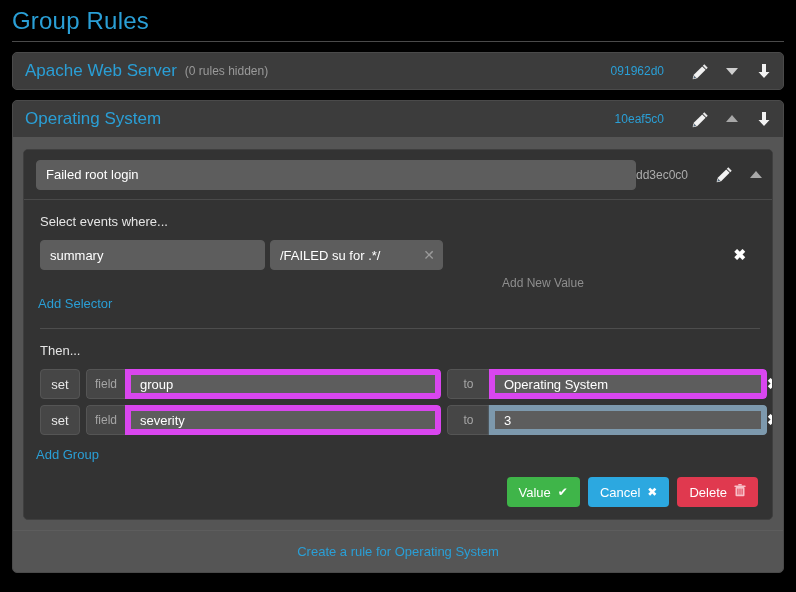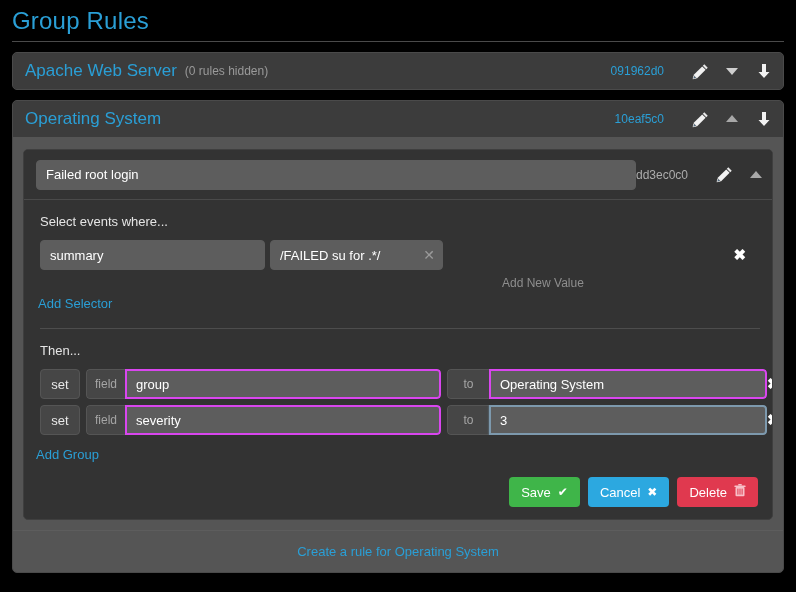--- a/index.html
+++ b/index.html
@@ -221,21 +221,21 @@
     font-size: 12px;
     display: flex; align-items: center; justify-content: center;
     padding: 0 8px;
     min-width: 32px;
   }
   .iaddon.wide { min-width: 42px; }
   .ifield {
     flex: 1 1 auto;
     height: 30px;
     background: #5d5d5d;
-    border: 2px solid #d946ef;
+    border: 6px solid #d946ef;
     border-radius: 0 4px 4px 0;
     color: #ffffff;
     font-size: 13px;
     padding: 0 9px;
     font-family: "Liberation Sans", sans-serif;
     outline: none;
     min-width: 0;
   }
   .ifield.focused {
     border-color: #7d99ad;
@@ -410,21 +410,21 @@
               <input class="ifield focused" type="text" value="3" style="">
             </div>
             <span class="row-x">✖</span>
           </div>
 
           <div class="link-add" style="margin-left:-4px;">Add Group</div>
         </div>
 
         <div class="rule-footer">
           <button class="btn btn-save">
-            <span>Save</span>
+            <span>Value</span>
             <span class="gly">✔</span>
           </button>
           <button class="btn btn-cancel">
             <span>Cancel</span>
             <span class="gly">✖</span>
           </button>
           <button class="btn btn-delete">
             <span>Delete</span>
             <span class="gly">
               <svg width="12" height="13" viewBox="0 0 12 13">

